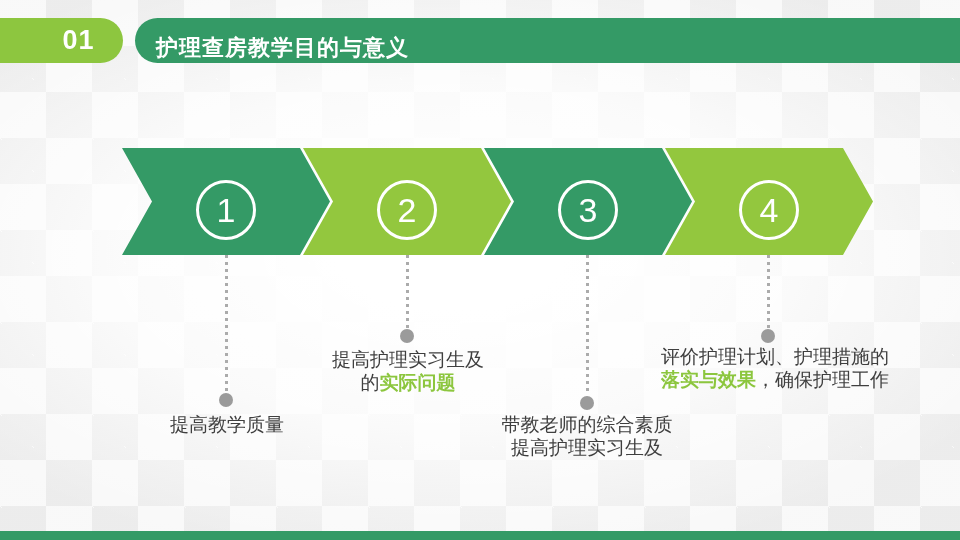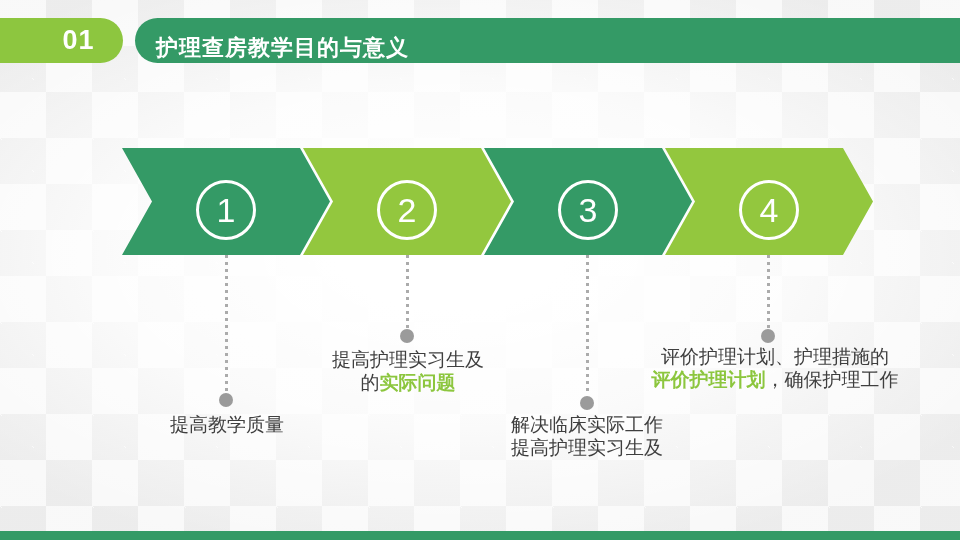--- a/index.html
+++ b/index.html
@@ -128,30 +128,30 @@
     <div>
       <span>提高护理实习生及</span>
     </div>
     <div>
       <span>的</span><span class="g">实际问题</span>
     </div>
   </div>
 
   <div class="desc" style="left:427px;top:414px;">
     <div>
-      <span>解决临床实际工作</span>
+      <span>带教老师的综合素质</span>
     </div>
     <div>
       <span>提高护理实习生及</span>
     </div>
   </div>
 
   <div class="desc" style="left:615px;top:346px;text-align:center;">
     <div>
       <span>评价护理计划、护理措施的</span>
     </div>
     <div>
-      <span class="g">评价护理计划</span><span>，确保护理工作</span>
+      <span class="g">落实与效果</span><span>，确保护理工作</span>
     </div>
   </div>
 
   <div class="bottom-bar"></div>
 </div>
 
 </body></html>

